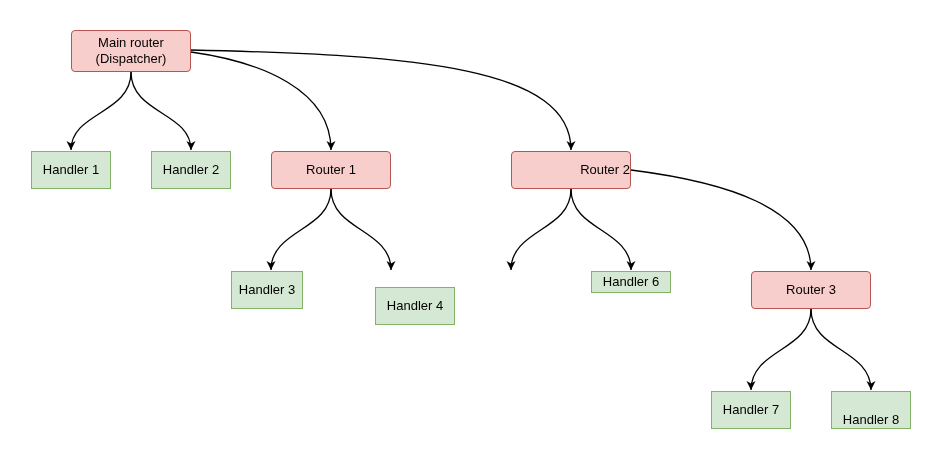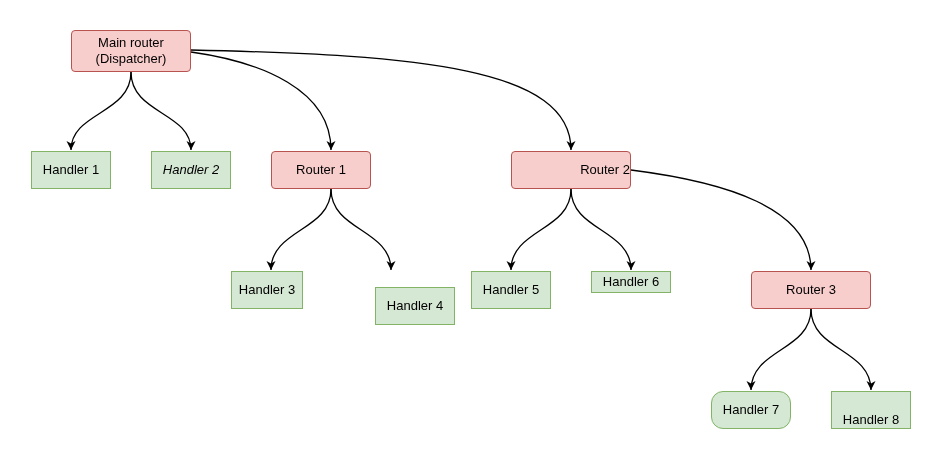--- a/index.html
+++ b/index.html
@@ -83,53 +83,50 @@
 
   <div class="node router" style="left:71px; top:30px; width:120px; height:42px;">
     <span class="label">Main router
 (Dispatcher)</span>
   </div>
 
   <div class="node handler" style="left:31px; top:151px; width:80px; height:38px;">
     <span class="label">Handler 1</span>
   </div>
 
-  <div class="node handler" style="left:151px; top:151px; width:80px; height:38px;font-style:italic;">
+  <div class="node handler" style="left:151px; top:151px; width:80px; height:38px;">
     <span class="label">Handler 2</span>
   </div>
 
-  <div class="node router" style="left:271px; top:151px; width:100px; height:38px;">
+  <div class="node router" style="left:271px; top:151px; width:120px; height:38px;">
     <span class="label">Router 1</span>
   </div>
 
   <div class="node router" style="left:511px; top:151px; width:120px; height:38px;justify-content:flex-end;">
     <span class="label">Router 2</span>
   </div>
 
   <div class="node handler" style="left:231px; top:271px; width:72px; height:38px;">
     <span class="label">Handler 3</span>
   </div>
 
   <div class="node handler" style="left:351px; top:287px; width:80px; height:38px;margin-left:24px;">
     <span class="label">Handler 4</span>
   </div>
 
-  <div class="node handler" style="left:471px; top:271px; width:80px; height:38px;">
-    <span class="label">Handler 5</span>
-  </div>
 
   <div class="node handler" style="left:591px; top:271px; width:80px; height:22px;">
     <span class="label">Handler 6</span>
   </div>
 
   <div class="node router" style="left:751px; top:271px; width:120px; height:38px;">
     <span class="label">Router 3</span>
   </div>
 
-  <div class="node handler" style="left:711px; top:391px; width:80px; height:38px;border-radius:12px;">
+  <div class="node handler" style="left:711px; top:391px; width:80px; height:38px;">
     <span class="label">Handler 7</span>
   </div>
 
   <div class="node handler" style="left:831px; top:391px; width:80px; height:38px;align-items:flex-end;">
     <span class="label">Handler 8</span>
   </div>
 
 </div>
 
 </body></html>

